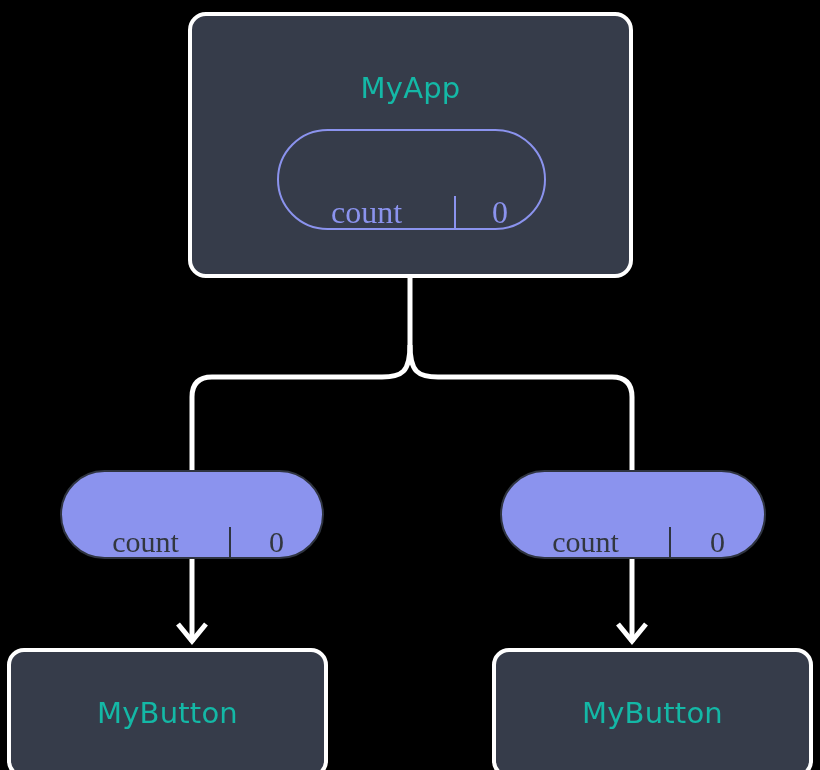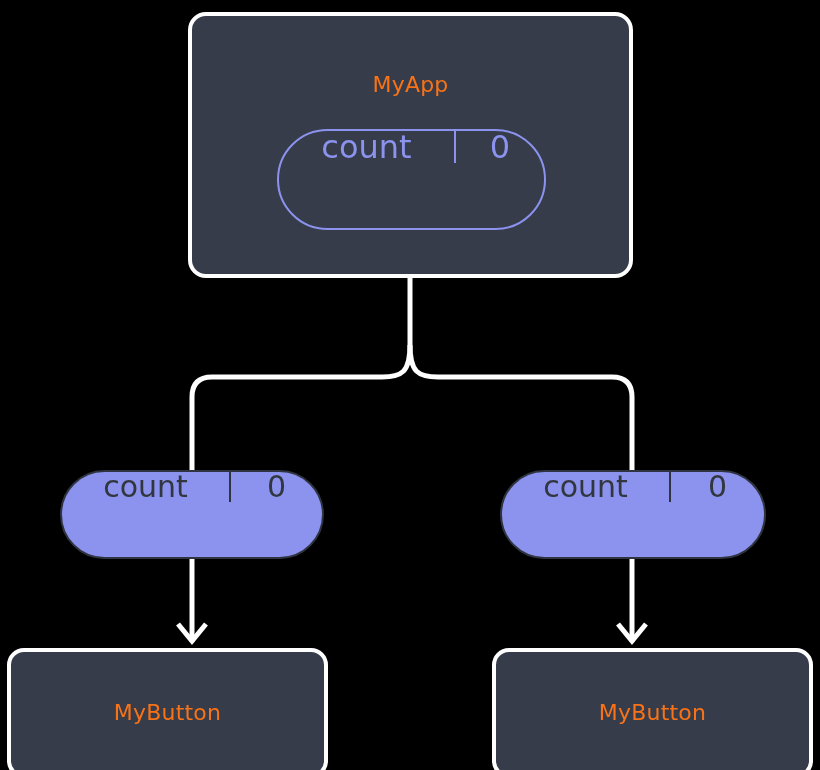--- a/index.html
+++ b/index.html
@@ -33,22 +33,22 @@
     position: absolute;
     box-sizing: border-box;
     background: #363c4a;
     border: 4px solid #ffffff;
     border-radius: 16px;
     display: flex;
     flex-direction: column;
     align-items: center;
   }
   .comp-title {
-    color: #f97316;
-    font-size: 22px;
+    color: #14b8a6;
+    font-size: 29px;
     letter-spacing: 0.2px;
     line-height: 1;
     white-space: nowrap;
   }
 
   #node-myapp {
     left: 188px;
     top: 12px;
     width: 445px;
     height: 266px;
@@ -73,23 +73,24 @@
     left: 492px;
     top: 648px;
     width: 321px;
   }
 
   
   .pill {
     position: absolute;
     box-sizing: border-box;
     display: flex;
-    align-items: flex-start;
+    align-items: flex-end;
     border-radius: 999px;
     overflow: hidden;
+    font-family: Liberation Serif, serif;
   }
   .pill .pill-key,
   .pill .pill-val {
     display: flex;
     align-items: center;
     justify-content: center;
     box-sizing: border-box;
     line-height: 1;
     white-space: nowrap;
   }

